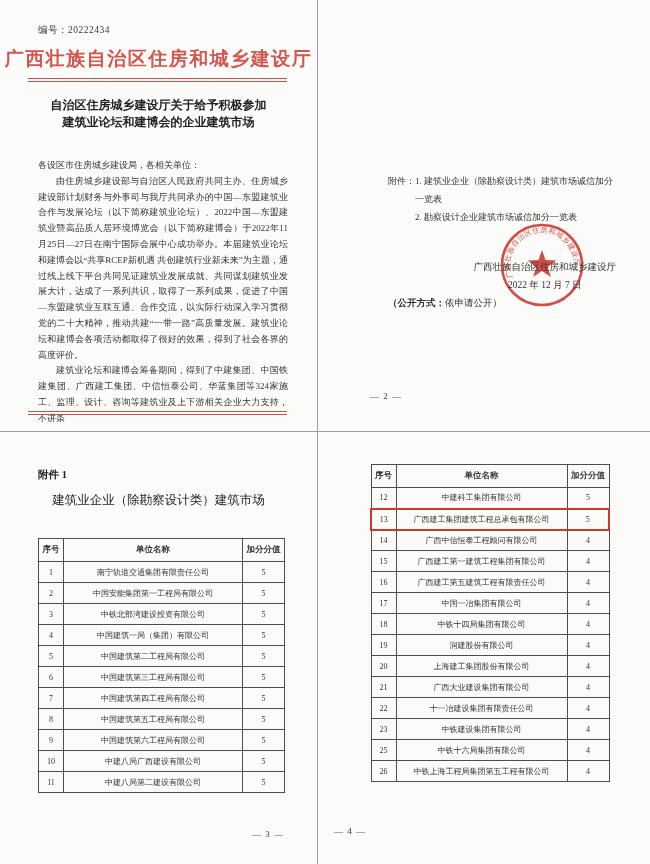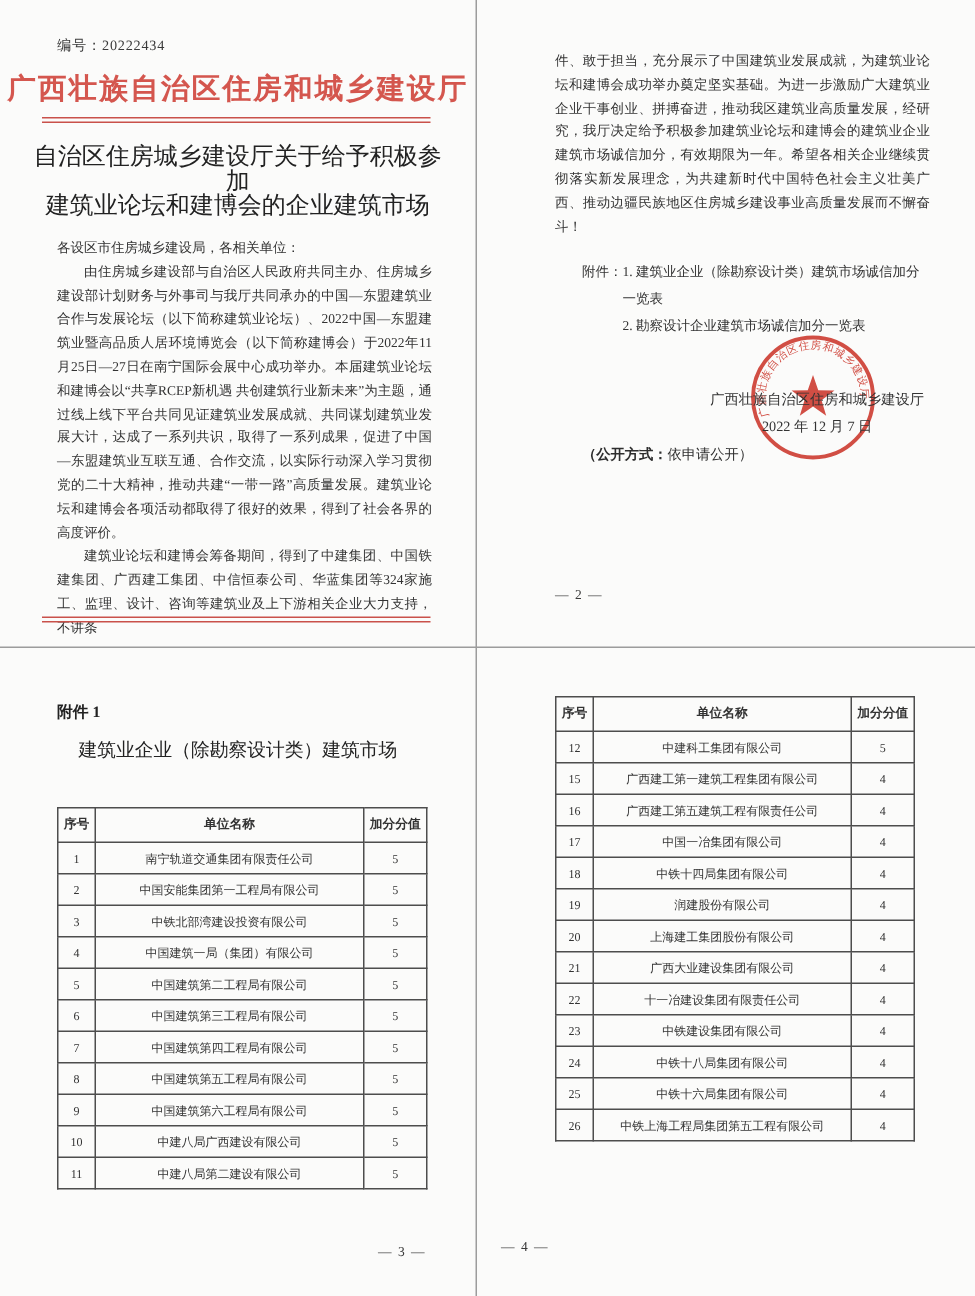--- a/index.html
+++ b/index.html
@@ -36,21 +36,21 @@
   }
   .red-rule {
     position: absolute; left: 28px; width: 259px; height: 4px;
     border-top: 1.5px solid #c9514a; border-bottom: 1.5px solid #c9514a;
   }
   .red-rule.head { top: 78px; }
   .red-rule.foot { top: 411px; }
   .doc-title {
     position: absolute; left: 20px; right: 20px; top: 97px;
     text-align: center;
-    font-size: 16px; font-weight: normal; line-height: 16.5px; color: #222;
+    font-size: 12px; font-weight: bold; line-height: 16.5px; color: #222;
   }
   .body-text {
     position: absolute;
     font-size: 9px; line-height: 15.8px; color: #333;
     text-align: justify;
   }
   .body-text p { text-indent: 2em; }
   .body-text p.no-indent { text-indent: 0; }
   .body-p1 { left: 38px; width: 250px; top: 158px; }
 
@@ -129,23 +129,20 @@
       <div>建筑业论坛和建博会的企业建筑市场</div>
     </div>
     <div class="body-text body-p1">
       <p class="no-indent">各设区市住房城乡建设局，各相关单位：</p>
       <span><p>由住房城乡建设部与自治区人民政府共同主办、住房城乡建设部计划财务与外事司与我厅共同承办的中国—东盟建筑业合作与发展论坛（以下简称建筑业论坛）、2022中国—东盟建筑业暨高品质人居环境博览会（以下简称建博会）于2022年11月25日—27日在南宁国际会展中心成功举办。本届建筑业论坛和建博会以“共享RCEP新机遇 共创建筑行业新未来”为主题，通过线上线下平台共同见证建筑业发展成就、共同谋划建筑业发展大计，达成了一系列共识，取得了一系列成果，促进了中国—东盟建筑业互联互通、合作交流，以实际行动深入学习贯彻党的二十大精神，推动共建“一带一路”高质量发展。建筑业论坛和建博会各项活动都取得了很好的效果，得到了社会各界的高度评价。</p><p>建筑业论坛和建博会筹备期间，得到了中建集团、中国铁建集团、广西建工集团、中信恒泰公司、华蓝集团等324家施工、监理、设计、咨询等建筑业及上下游相关企业大力支持，不讲条</p></span>
     </div>
     <div class="red-rule foot"></div>
   </div>
 
   <div class="page page-2">
-    <div class="body-text body-p2">
-      <span><p>件、敢于担当，充分展示了中国建筑业发展成就，为建筑业论坛和建博会成功举办奠定坚实基础。为进一步激励广大建筑业企业干事创业、拼搏奋进，推动我区建筑业高质量发展，经研究，我厅决定给予积极参加建筑业论坛和建博会的建筑业企业建筑市场诚信加分，有效期限为一年。希望各相关企业继续贯彻落实新发展理念，为共建新时代中国特色社会主义壮美广西、推动边疆民族地区住房城乡建设事业高质量发展而不懈奋斗！</p></span>
-    </div>
     <div class="attach-block">
       <span class="attach-label">附件：</span>
       <div class="attach-items">
         <span><p>1. 建筑业企业（除勘察设计类）建筑市场诚信加分一览表</p><p>2. 勘察设计企业建筑市场诚信加分一览表</p></span>
       </div>
     </div>
 
     <svg class="seal" viewBox="0 0 86 86">
       <circle cx="43" cy="43" r="40" fill="none" stroke="#cc372b" stroke-width="2.6"></circle>
       <path d="M43,28 L46.5,38.1 L57.3,38.4 L48.7,44.9 L51.8,55.1 L43,49 L34.2,55.1 L37.3,44.9 L28.7,38.4 L39.5,38.1 Z" fill="#cc372b"></path>
@@ -251,20 +248,30 @@
           <th>单位名称</th>
           <th class="col-score">加分分值</th>
         </tr>
       </thead>
       <tbody>
           <tr>
             <td>12</td>
             <td>中建科工集团有限公司</td>
             <td>5</td>
           </tr>
+          <tr class="hl">
+            <td>13</td>
+            <td>广西建工集团建筑工程总承包有限公司</td>
+            <td>5</td>
+          </tr>
+          <tr>
+            <td>14</td>
+            <td>广西中信恒泰工程顾问有限公司</td>
+            <td>4</td>
+          </tr>
           <tr>
             <td>15</td>
             <td>广西建工第一建筑工程集团有限公司</td>
             <td>4</td>
           </tr>
           <tr>
             <td>16</td>
             <td>广西建工第五建筑工程有限责任公司</td>
             <td>4</td>
           </tr>
@@ -294,25 +301,20 @@
             <td>4</td>
           </tr>
           <tr>
             <td>22</td>
             <td>十一冶建设集团有限责任公司</td>
             <td>4</td>
           </tr>
           <tr>
             <td>23</td>
             <td>中铁建设集团有限公司</td>
-            <td>4</td>
-          </tr>
-          <tr>
-            <td>24</td>
-            <td>中铁十八局集团有限公司</td>
             <td>4</td>
           </tr>
           <tr>
             <td>25</td>
             <td>中铁十六局集团有限公司</td>
             <td>4</td>
           </tr>
           <tr>
             <td>26</td>
             <td>中铁上海工程局集团第五工程有限公司</td>

